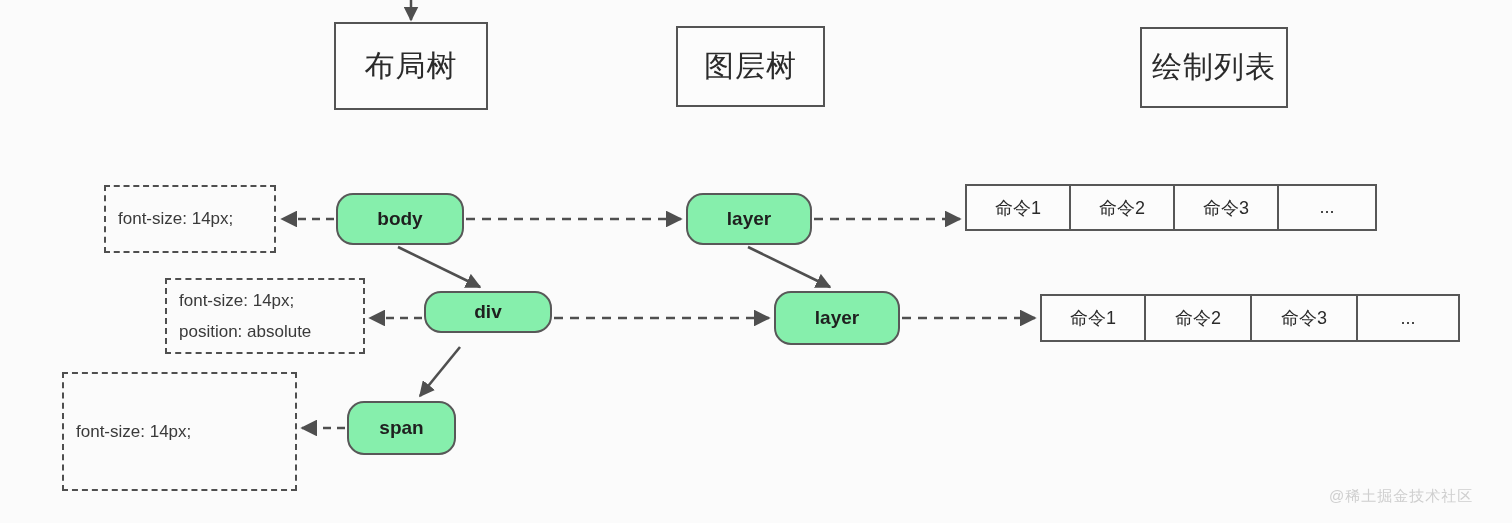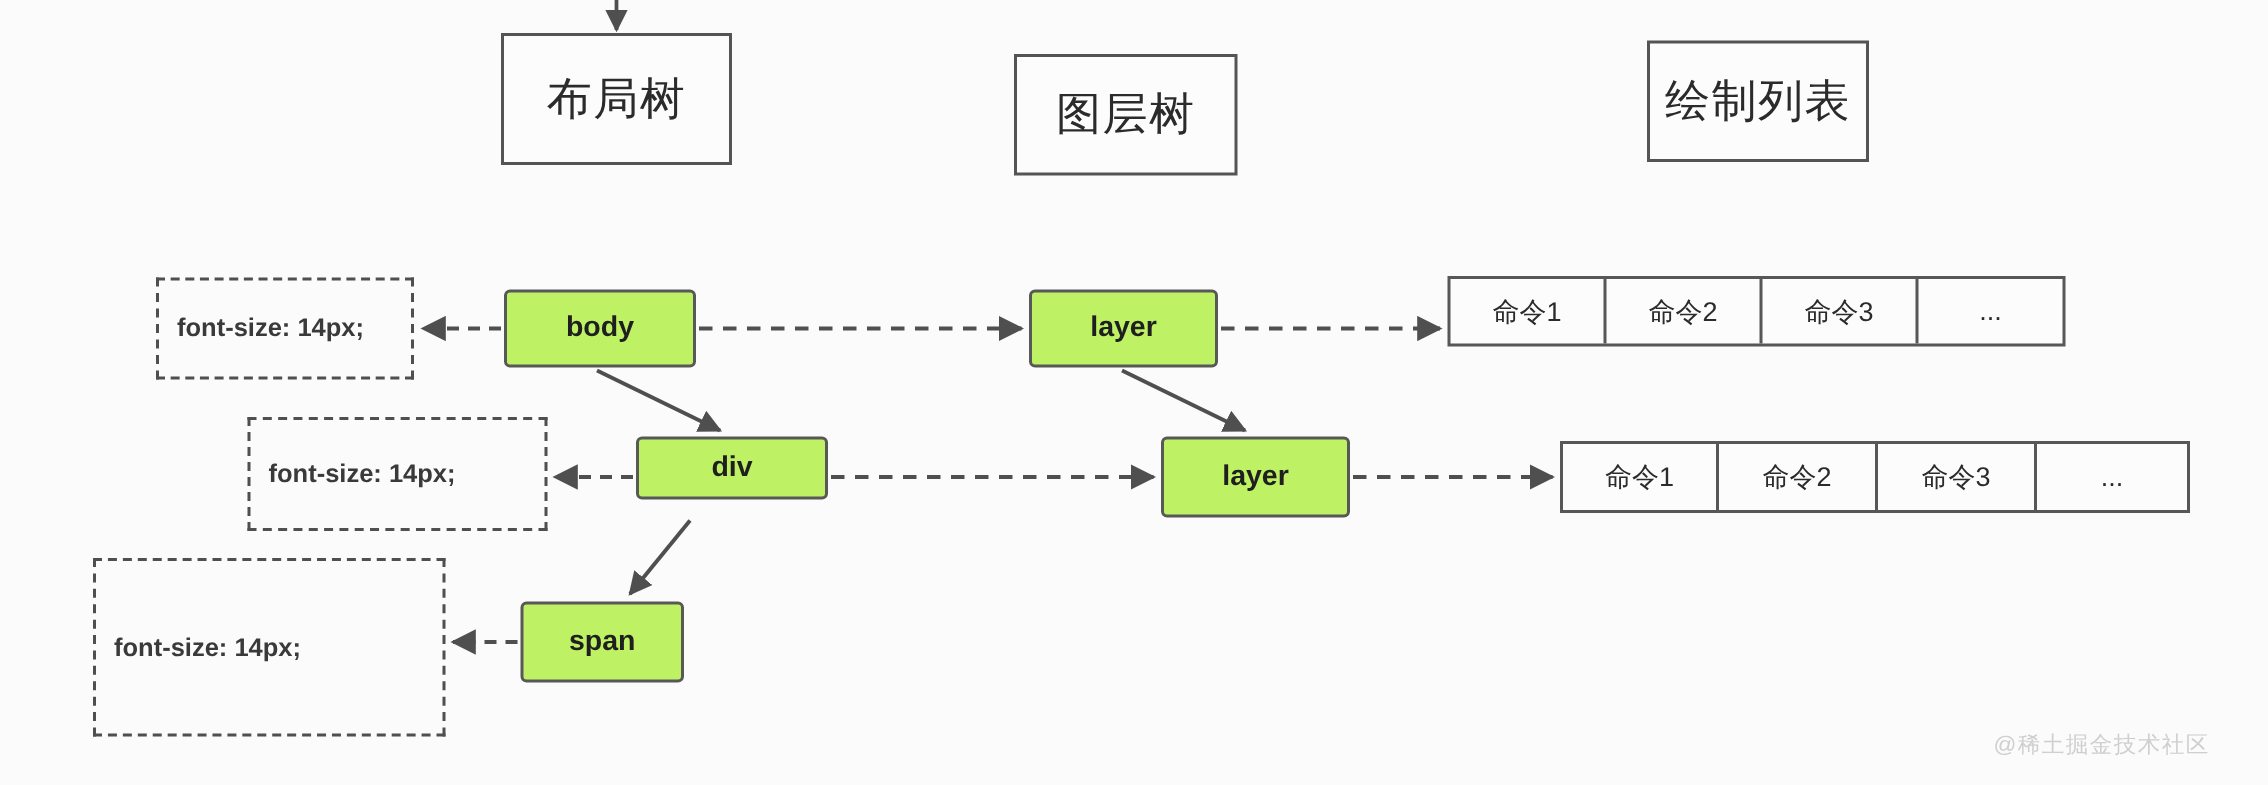--- a/index.html
+++ b/index.html
@@ -33,42 +33,41 @@
     align-items: center;
     justify-content: center;
     font-size: 30px;
     letter-spacing: 1px;
     color: #2b2b2b;
   }
 
   
   .node {
     border: 2.5px solid #585858;
-    background: #bef264;
-    border-radius: 4px;
+    background: #86efac;
+    border-radius: 17px;
     display: flex;
     align-items: center;
     justify-content: center;
     font-size: 19px;
     font-weight: bold;
     color: #1f1f1f;
   }
 
   
   .css-box {
     border: 2.5px dashed #4f4f4f;
     background: transparent;
     display: flex;
     flex-direction: column;
     justify-content: center;
     padding: 6px 12px;
     font-size: 17px;
     color: #3a3a3a;
     line-height: 1.85;
-    font-weight: bold;
   }
   .css-box .css-line { white-space: nowrap; }
 
   
   .cmd-table {
     display: flex;
     border: 2.5px solid #575757;
     background: #fcfcfc;
   }
   .cmd-cell {
@@ -123,25 +122,25 @@
 
   <line x1="814" y1="219" x2="960" y2="219" stroke="#4f4f4f" stroke-width="2.6" stroke-dasharray="9 7" marker-end="url(#dashArrow)"></line>
 
   <line x1="902" y1="318" x2="1035" y2="318" stroke="#4f4f4f" stroke-width="2.6" stroke-dasharray="9 7" marker-end="url(#dashArrow)"></line>
 </svg>
 
 <div class="abs col-head" style="left:334px; top:22px; width:154px; height:88px;">
   <span>布局树</span>
 </div>
 
-<div class="abs col-head" style="left:676px; top:36px; width:149px; height:81px;">
+<div class="abs col-head" style="left:676px; top:26px; width:149px; height:81px;">
   <span>图层树</span>
 </div>
 
-<div class="abs col-head" style="left:1098px; top:27px; width:148px; height:81px;">
+<div class="abs col-head" style="left:1140px; top:27px; width:148px; height:81px;">
   <span>绘制列表</span>
 </div>
 
 <div class="abs node" style="left:336px; top:193px; width:128px; height:52px;">
   <span>body</span>
 </div>
 
 <div class="abs node" style="left:424px; top:291px; width:128px; height:42px;">
   <span>div</span>
 </div>
@@ -157,20 +156,21 @@
 <div class="abs node" style="left:774px; top:291px; width:126px; height:54px;">
   <span>layer</span>
 </div>
 
 <div class="abs css-box" style="left:104px; top:185px; width:172px; height:68px;">
   <span class="css-line">font-size: 14px;</span>
 </div>
 
 <div class="abs css-box" style="left:165px; top:278px; width:200px; height:76px;">
   <span class="css-line">font-size: 14px;</span>
+  <span class="css-line">position: absolute</span>
 </div>
 
 <div class="abs css-box" style="left:62px; top:372px; width:235px; height:119px;">
   <span class="css-line">font-size: 14px;</span>
 </div>
 
 <div class="abs cmd-table" style="left:965px; top:184px; width:412px; height:47px;">
   <div class="cmd-cell" style="width:104px;">命令1</div>
   <div class="cmd-cell" style="width:104px;">命令2</div>
   <div class="cmd-cell" style="width:104px;">命令3</div>

